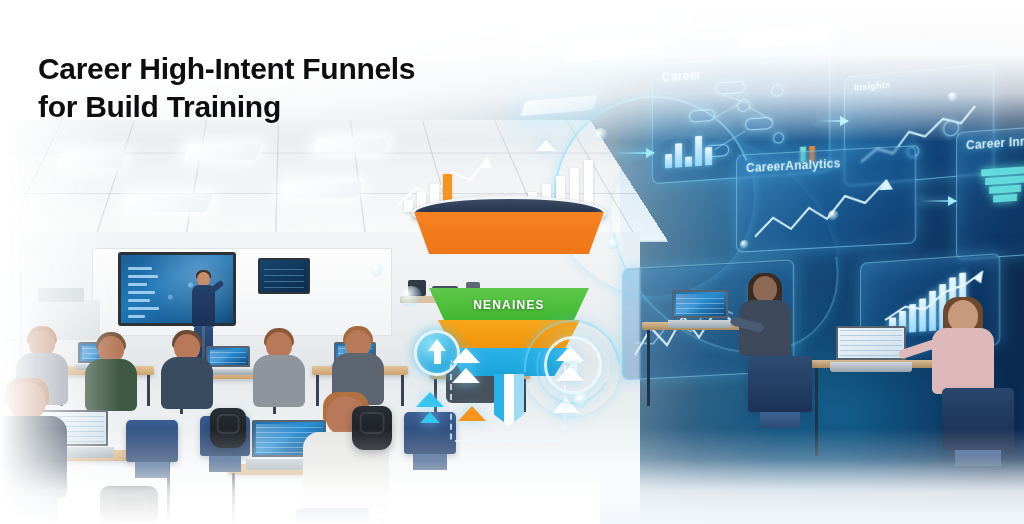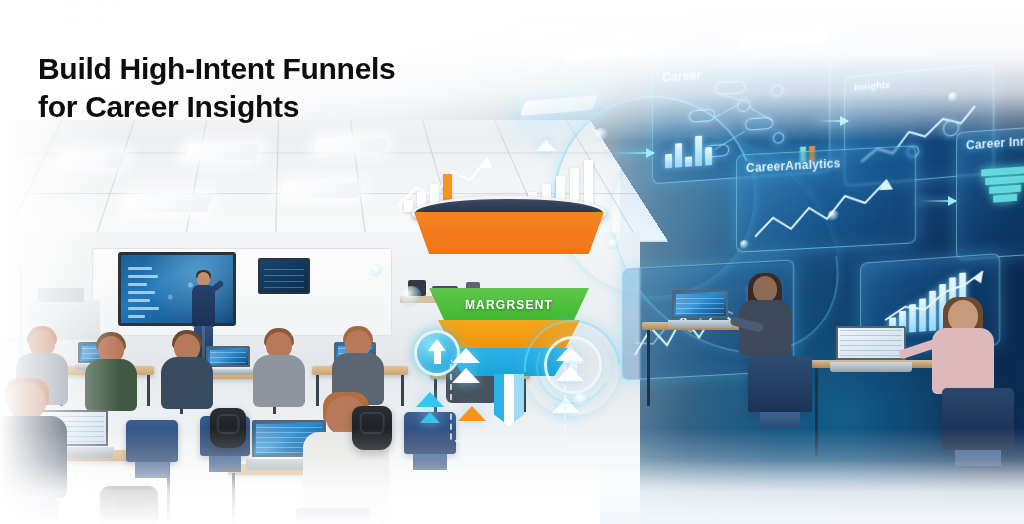--- a/index.html
+++ b/index.html
@@ -706,21 +706,21 @@
     <i style="height:54px"></i>
   </div>
   <div class="chevron small" style="left:536px; top:140px;"></div>
 
   <div class="funnel-wrap">
     <div class="funnel-rim"></div>
     <div class="band b1">
       <span></span>
     </div>
     <div class="band b3">
-      <span>MARGRSENT</span>
+      <span>NENAINES</span>
     </div>
     <div class="band b4">
       <span></span>
     </div>
     <div class="band b5">
       <span></span>
     </div>
     <div class="stem"></div>
   </div>
 
@@ -742,17 +742,17 @@
 
   <div class="dashed-path" style="left:450px; top:360px; width:116px; height:82px;"></div>
   <div class="arc" style="left:524px; top:320px; width:96px; height:96px; transform:rotate(40deg);"></div>
   <div class="arc" style="left:536px; top:330px; width:74px; height:74px; transform:rotate(-110deg); opacity:.6;"></div>
   <div class="bokeh" style="left:574px; top:392px; width:16px; height:16px;"></div>
   <div class="bokeh" style="left:400px; top:286px; width:22px; height:22px;"></div>
   <div class="bokeh" style="left:370px; top:264px; width:13px; height:13px;"></div>
   <div class="bokeh" style="left:608px; top:238px; width:12px; height:12px;"></div>
 
   <h1 class="title">
-    <span class="l1">Build High-Intent Funnels</span>
-    <span class="l2">for Career Insights</span>
+    <span class="l1">Career High-Intent Funnels</span>
+    <span class="l2">for Build Training</span>
   </h1>
 
 </div>
 
 </body></html>

